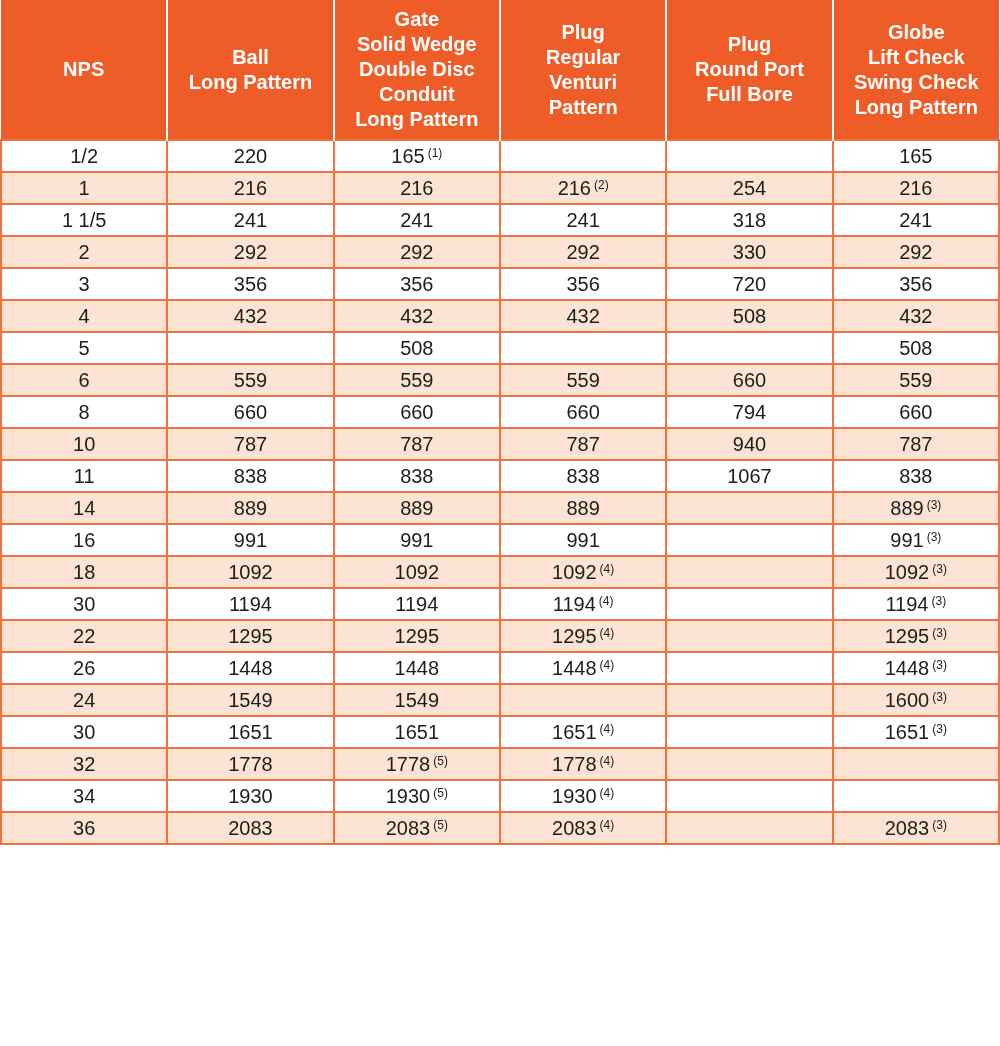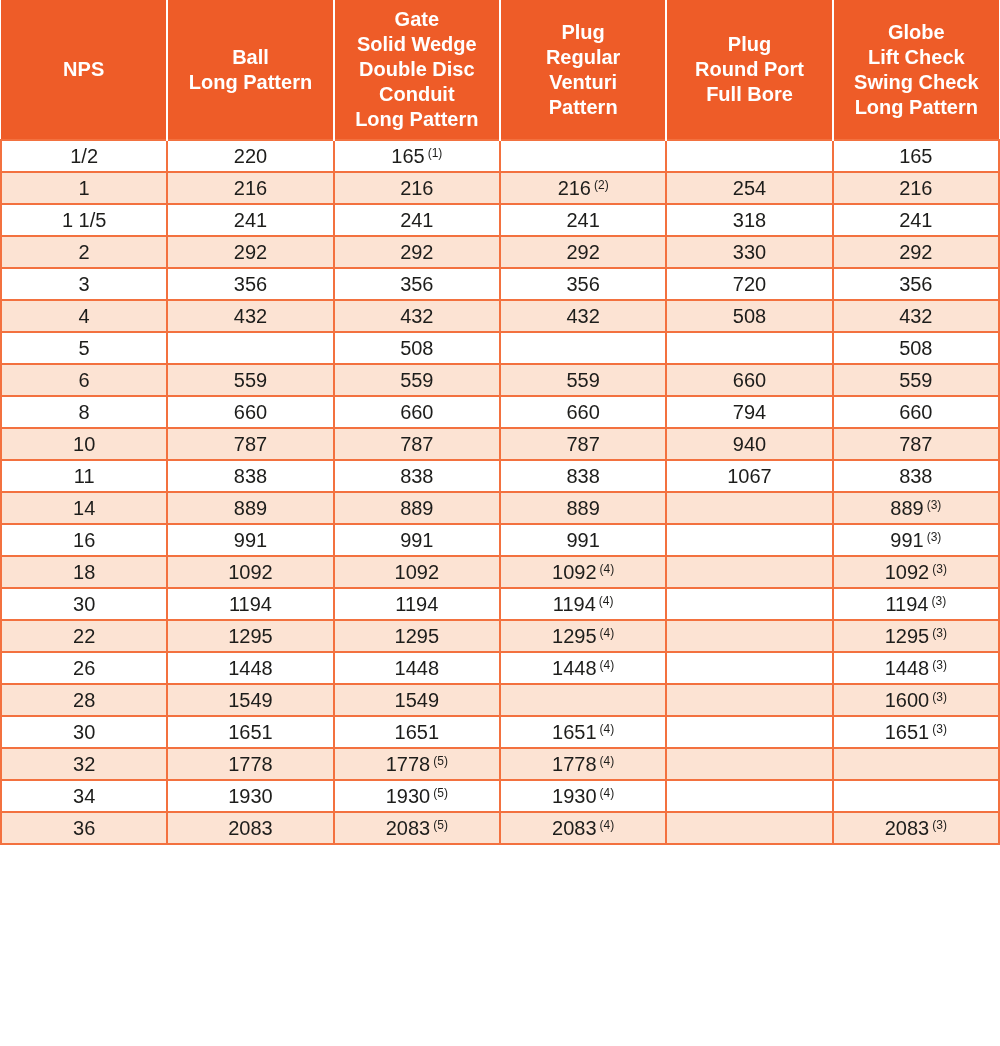--- a/index.html
+++ b/index.html
@@ -236,21 +236,21 @@
         </tr>
         <tr>
           <td>26</td>
           <td><span>1448</span></td>
           <td><span>1448</span></td>
           <td><span>1448</span><sup class="note">(4)</sup></td>
           <td></td>
           <td><span>1448</span><sup class="note">(3)</sup></td>
         </tr>
         <tr>
-          <td>28</td>
+          <td>24</td>
           <td><span>1549</span></td>
           <td><span>1549</span></td>
           <td></td>
           <td></td>
           <td><span>1600</span><sup class="note">(3)</sup></td>
         </tr>
         <tr>
           <td>30</td>
           <td><span>1651</span></td>
           <td><span>1651</span></td>

